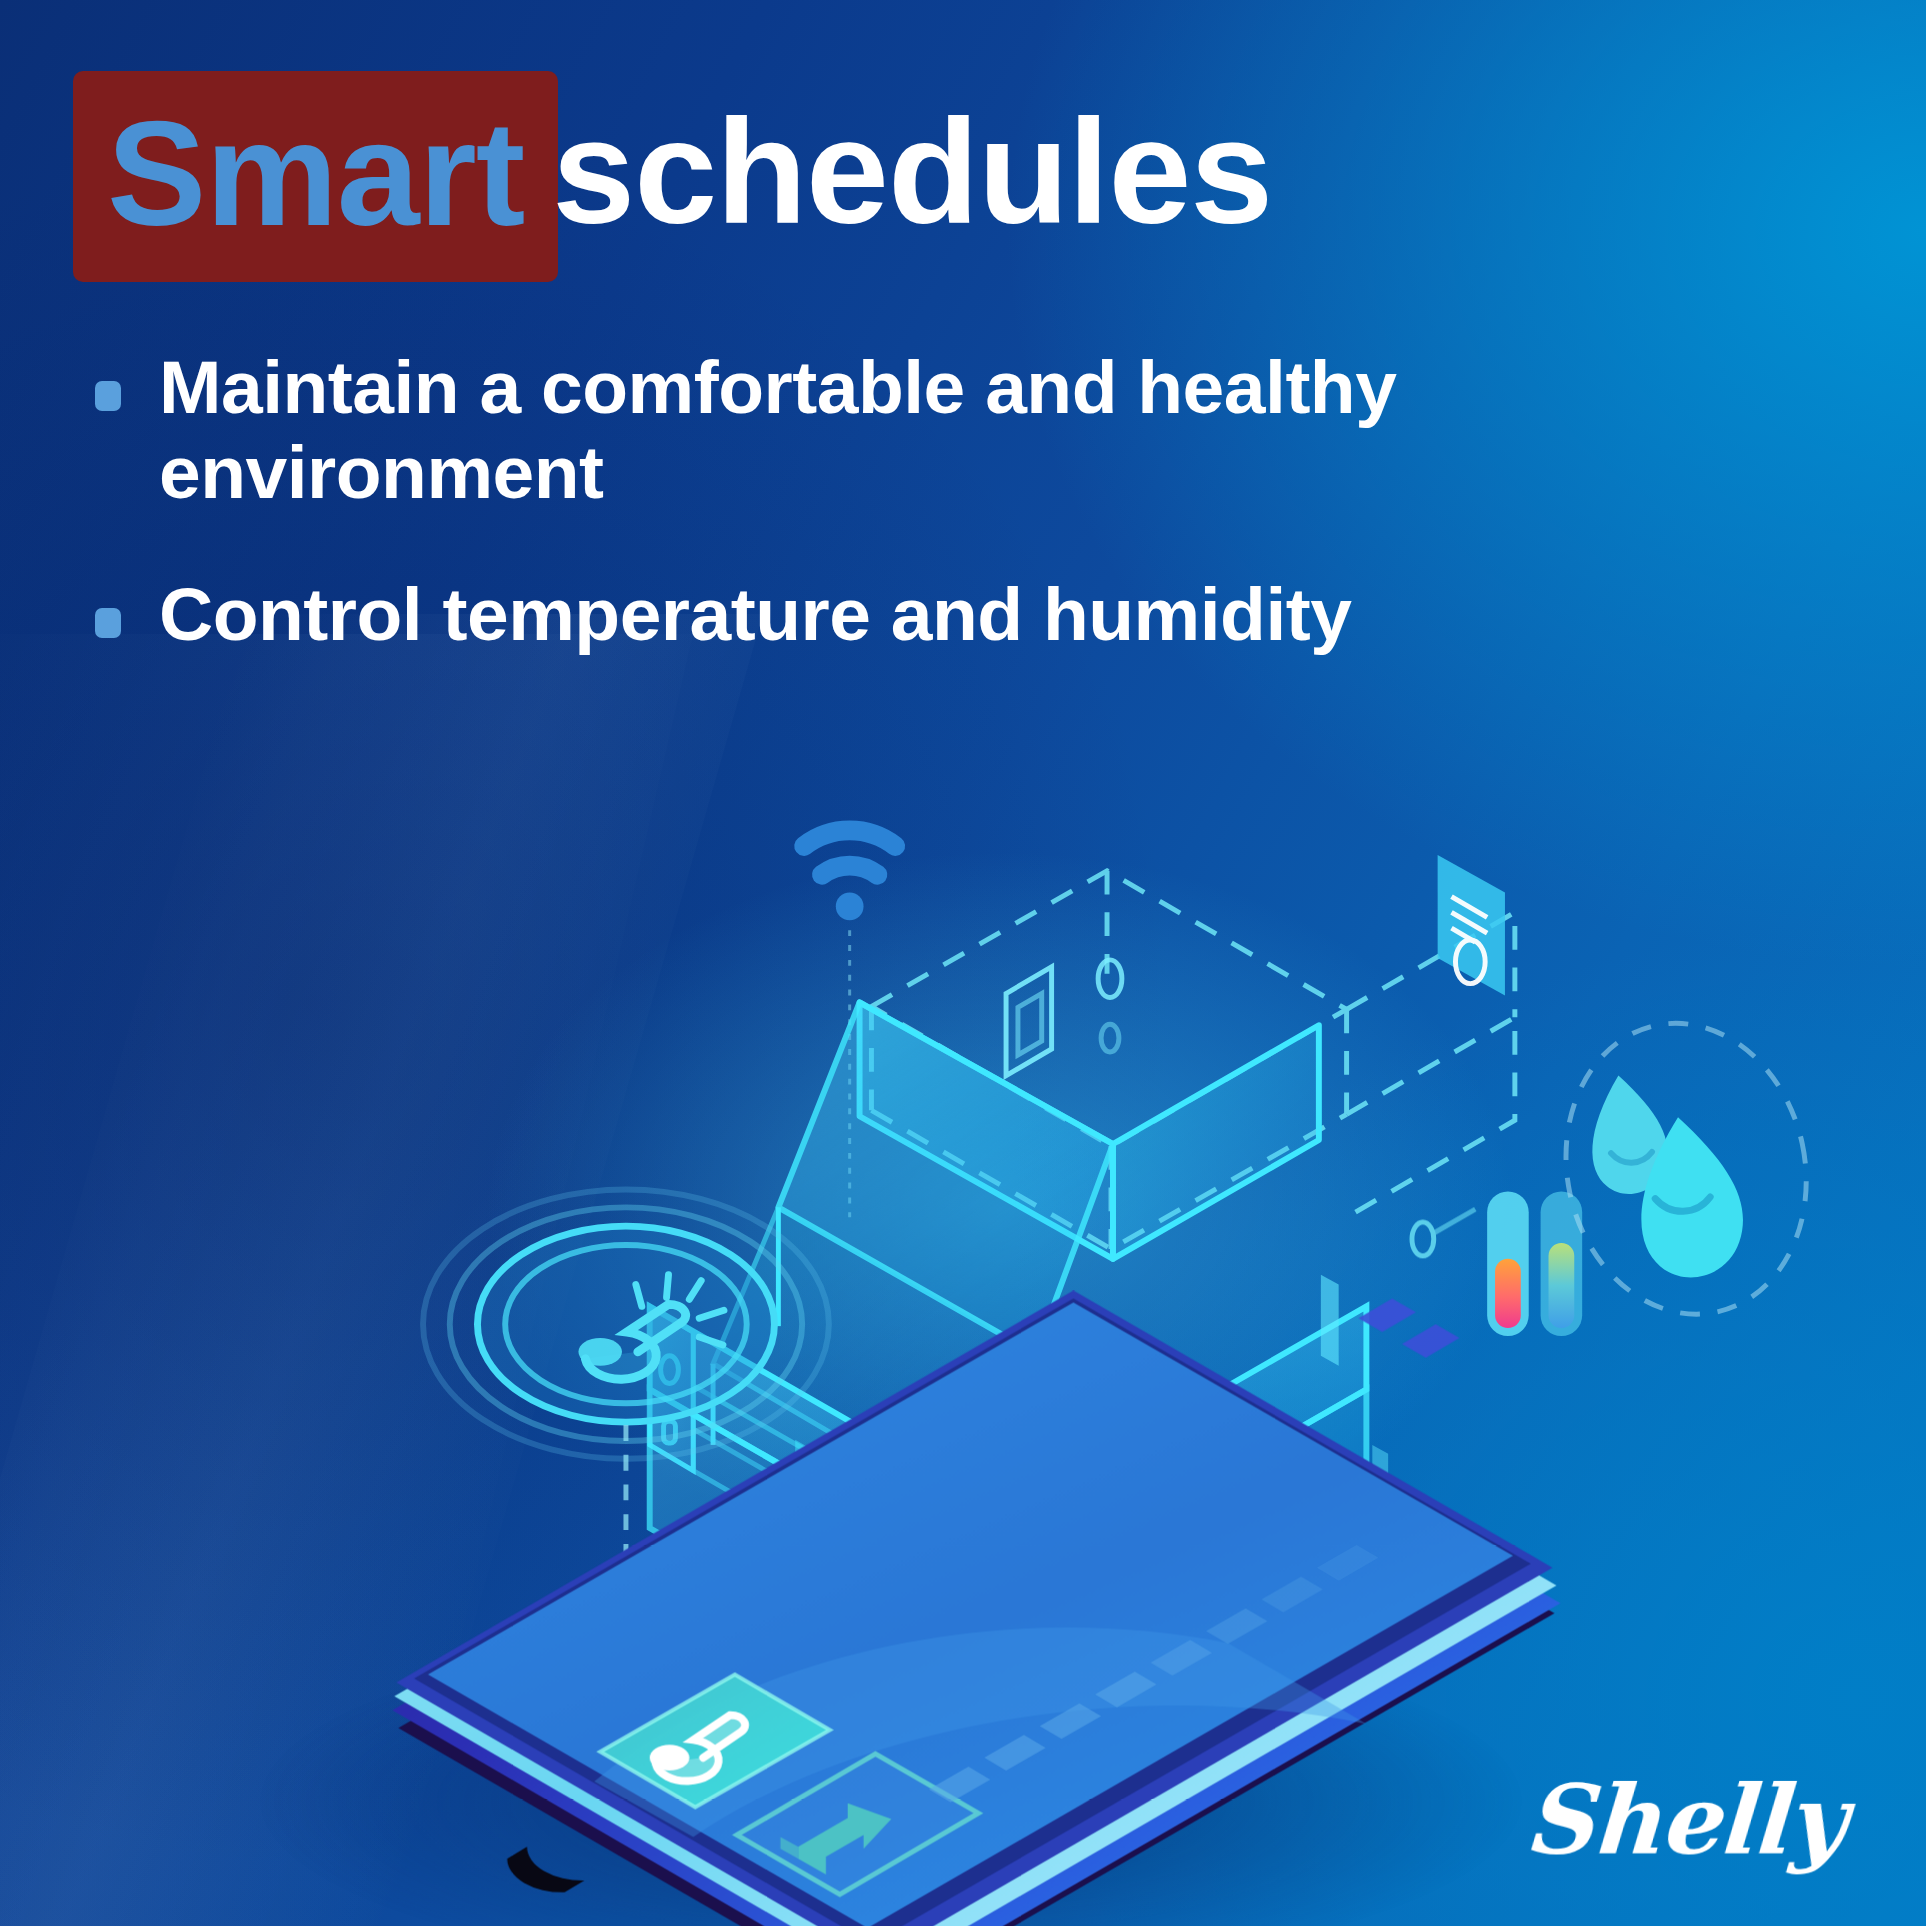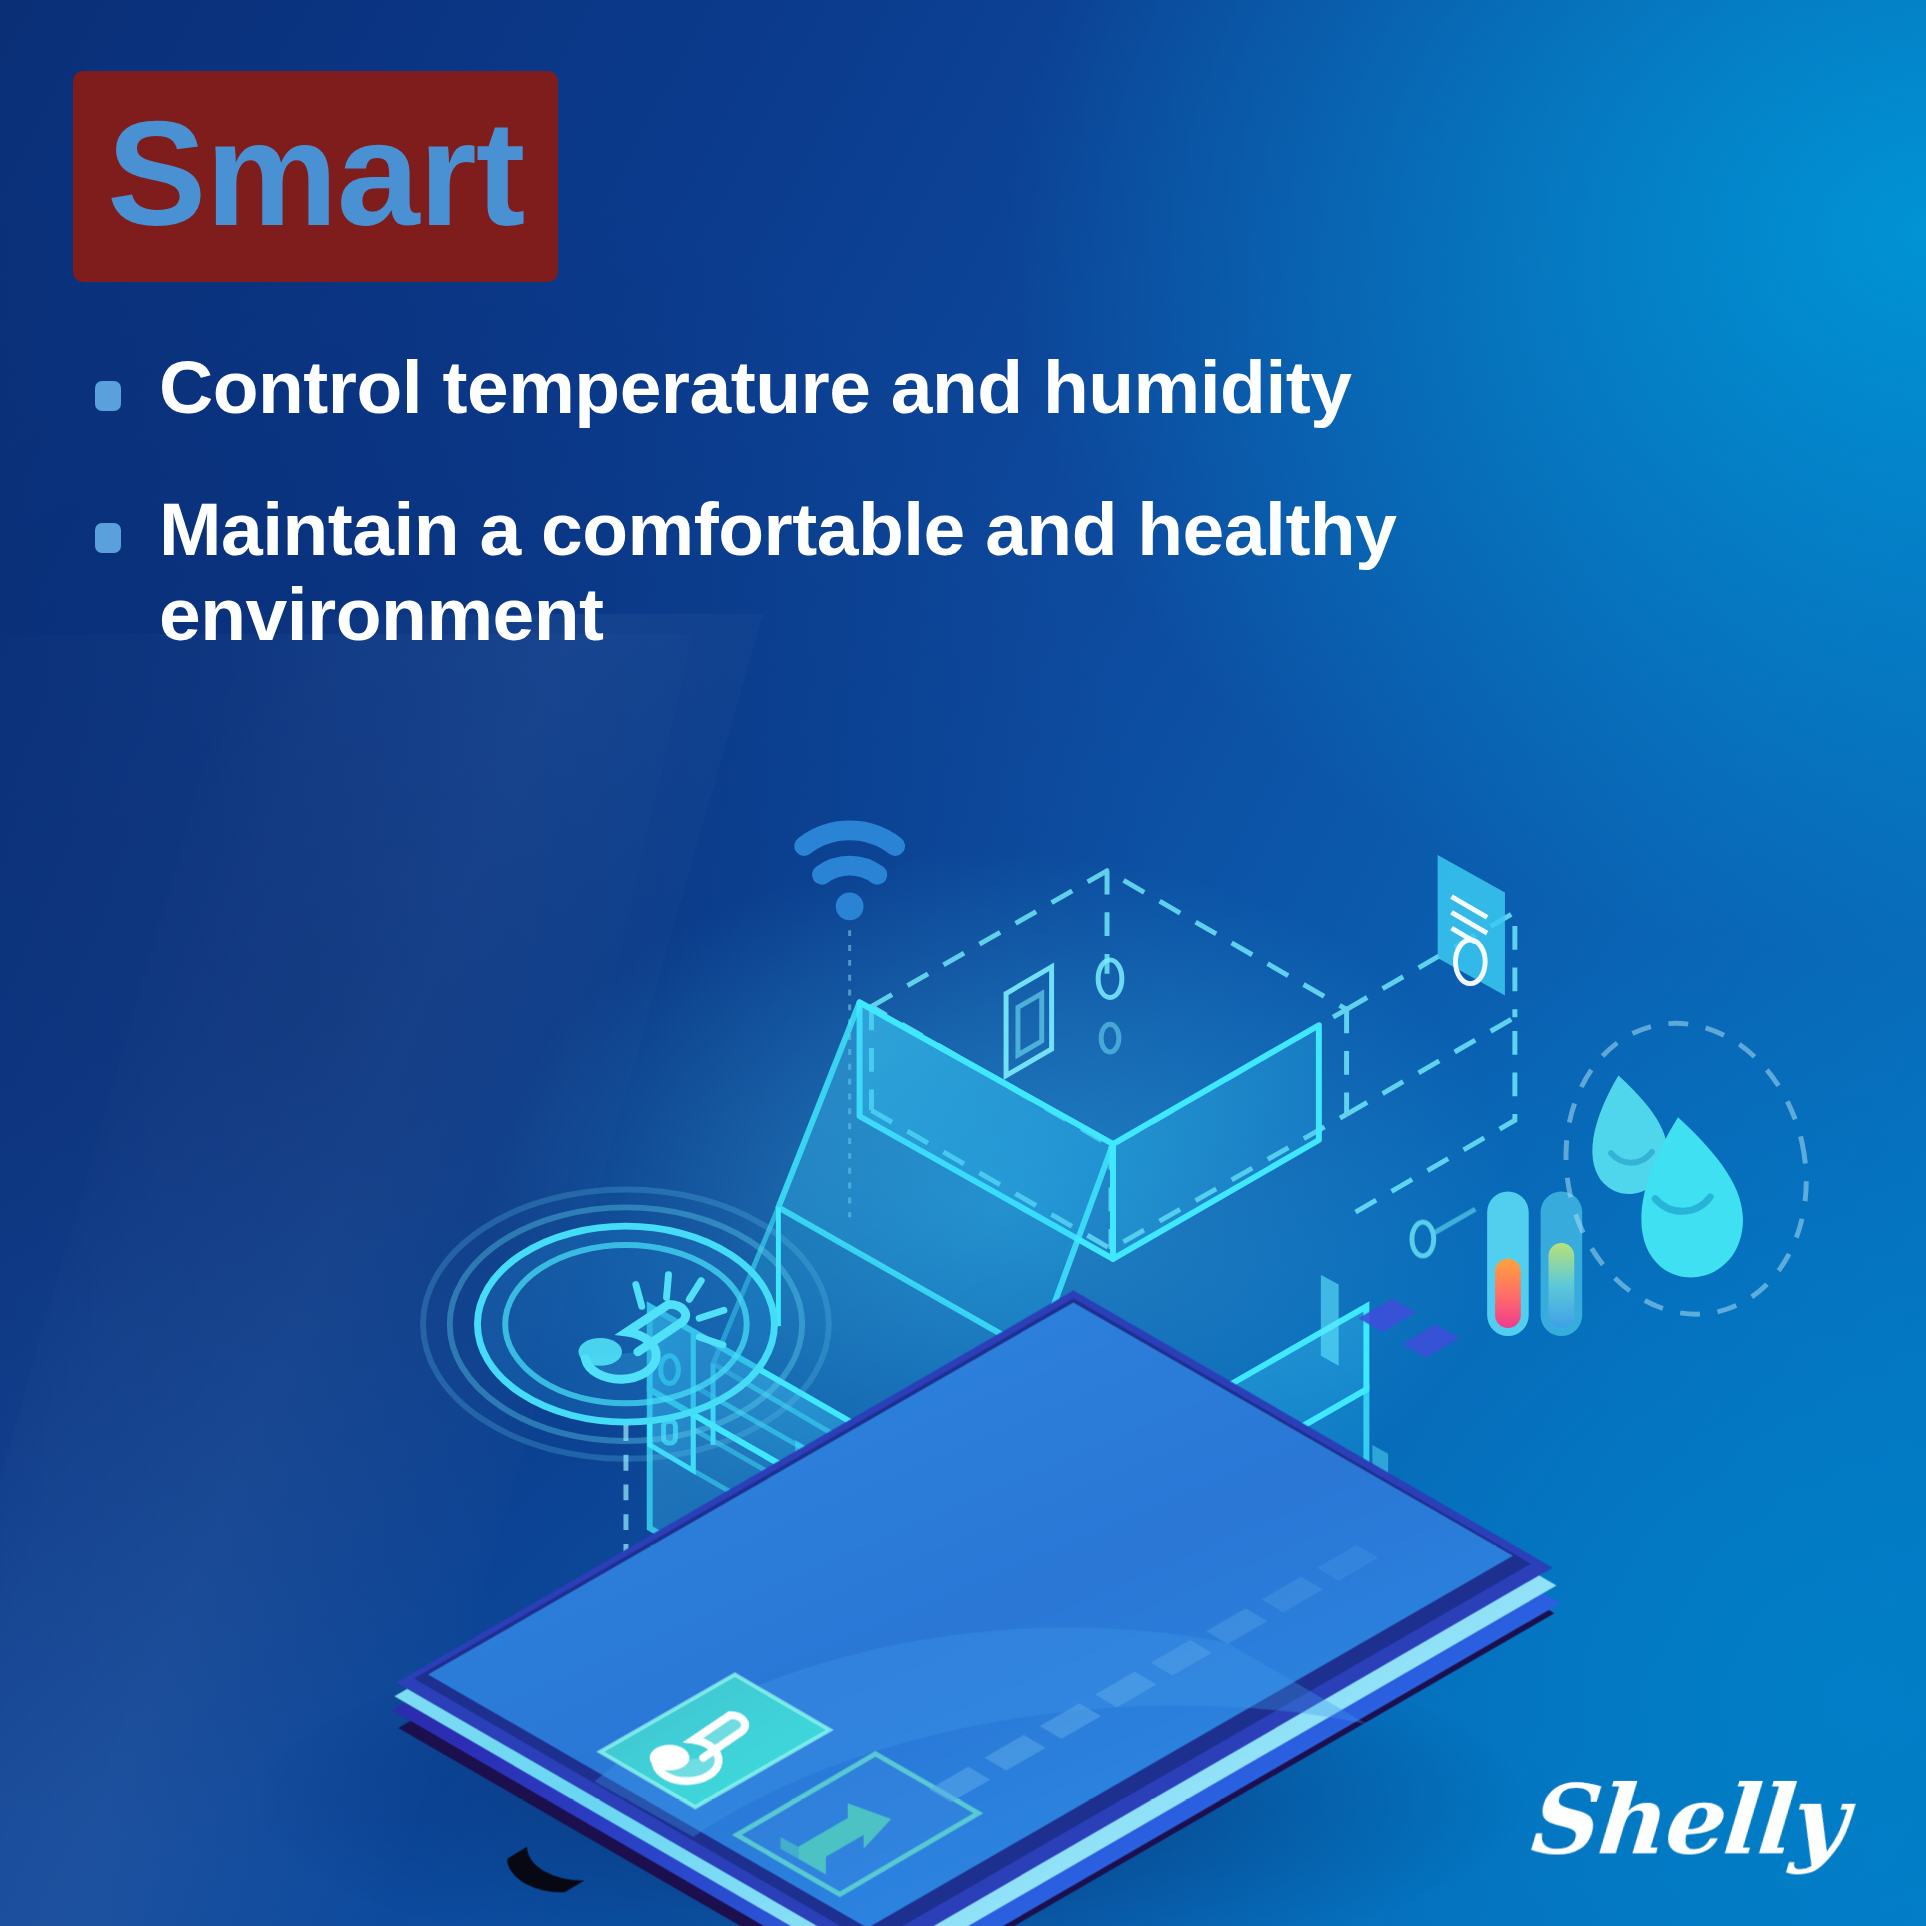--- a/index.html
+++ b/index.html
@@ -84,30 +84,31 @@
 </head>
 <body>
 
 <div id="bg"></div>
 <div id="beam-a"></div>
 <div id="beam-b"></div>
 <div id="vignette"></div>
 
 <div id="headline">
   <span id="smart-box">Smart</span>
+  <span id="sched">schedules</span>
 </div>
 
 <div id="bullets">
   <div class="bullet-row">
     <span class="bullet-dot"></span>
-    <span class="bullet-text">Control temperature and humidity</span>
+    <span class="bullet-text">Maintain a comfortable and healthy environment</span>
   </div>
   <div class="bullet-row">
     <span class="bullet-dot"></span>
-    <span class="bullet-text">Maintain a comfortable and healthy environment</span>
+    <span class="bullet-text">Control temperature and humidity</span>
   </div>
 </div>
 
 <div id="stage">
 <svg width="1927" height="1174" viewBox="0 0 1946 1186" xmlns="http://www.w3.org/2000/svg">
   <defs>
     <linearGradient id="phoneBody" x1="0" y1="0" x2="1" y2="1">
       <stop offset="0%" stop-color="#2c1f8e"></stop>
       <stop offset="35%" stop-color="#2b2fb5"></stop>
       <stop offset="70%" stop-color="#2a5fe0"></stop>

